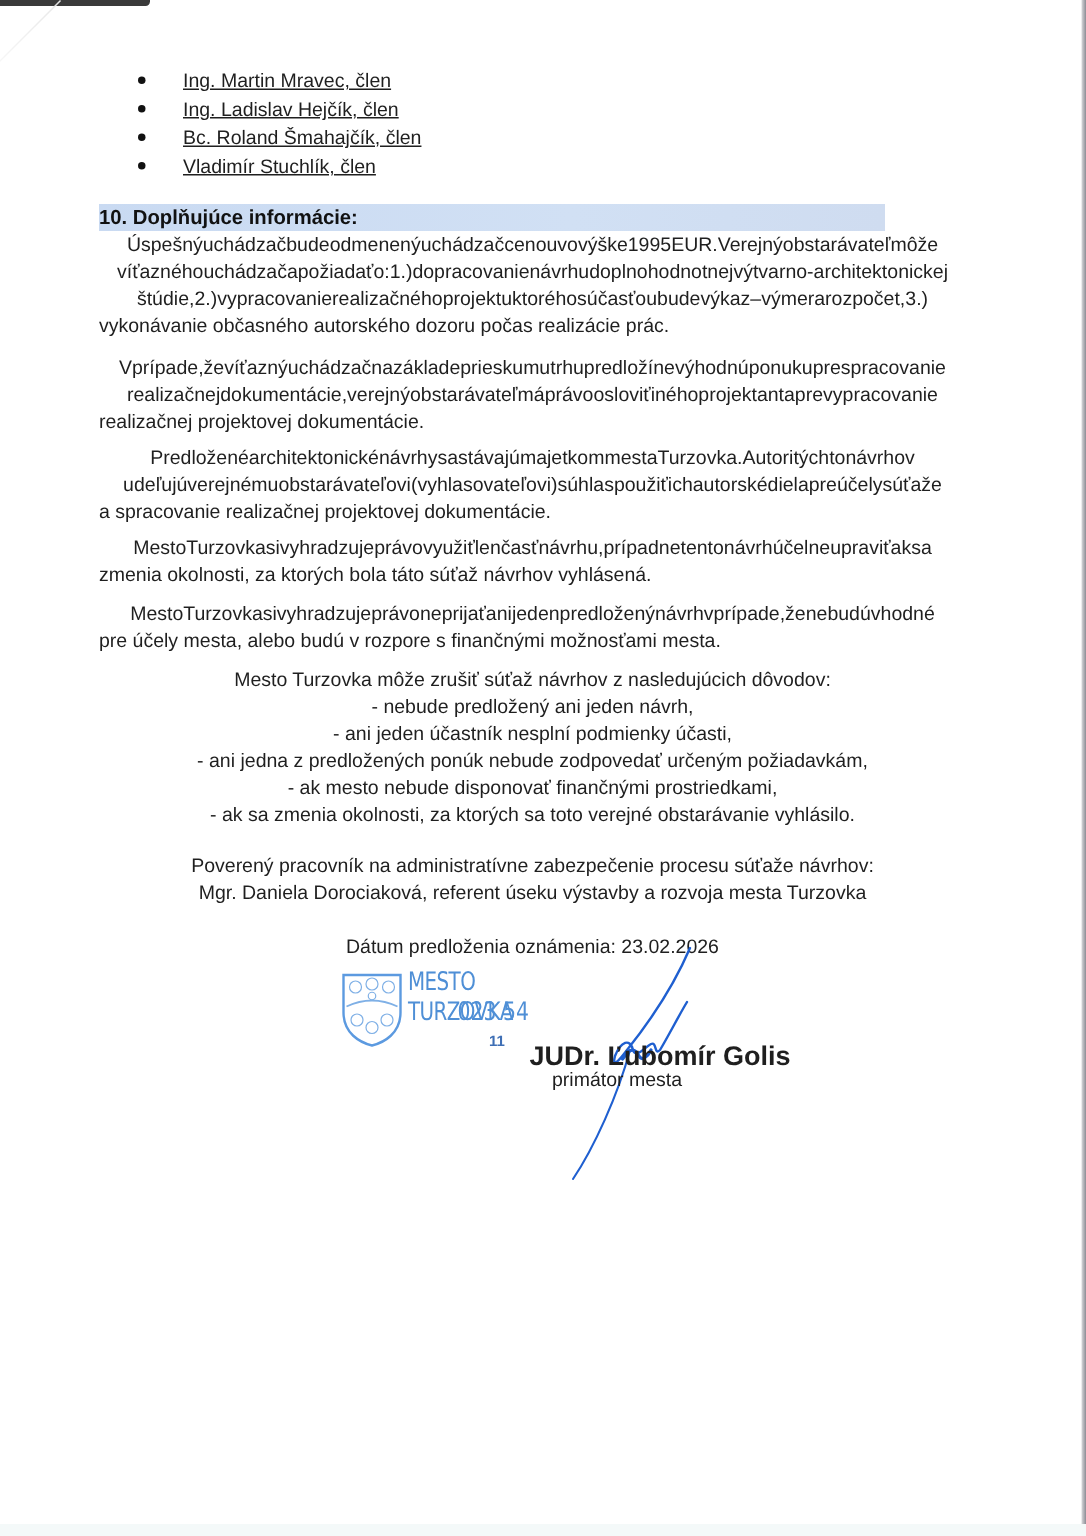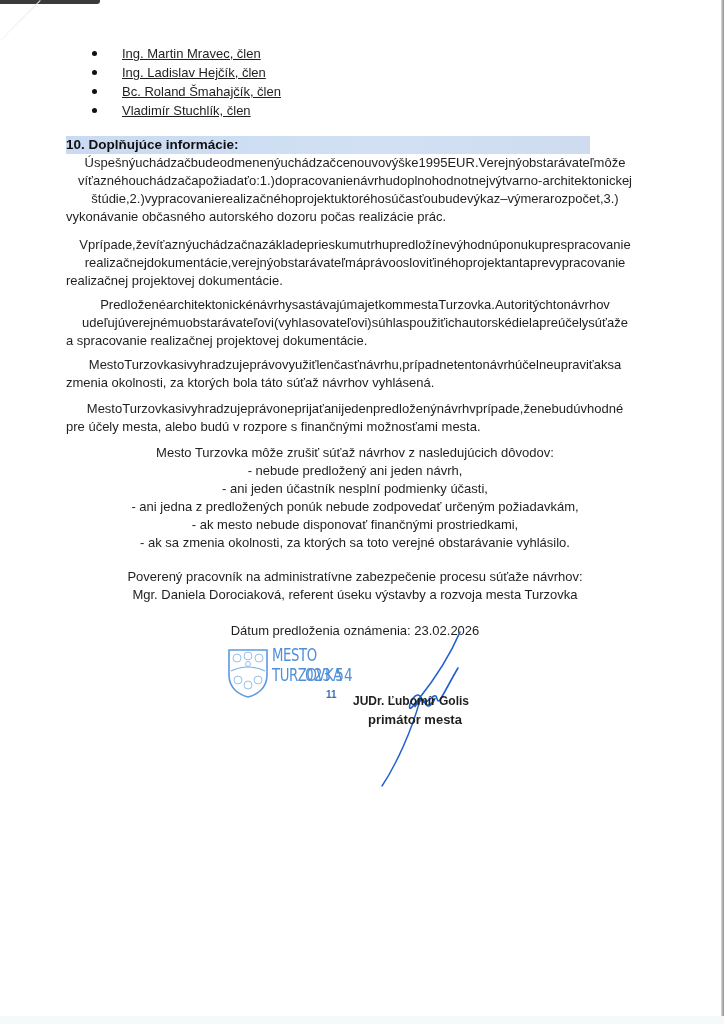--- a/index.html
+++ b/index.html
@@ -68,24 +68,24 @@
     font-family: "DejaVu Sans", sans-serif; transform: scaleX(0.8); transform-origin: left top;
     color: #4f8fd6;
   }
   .stamp .stamp-num {
     position: absolute; left: 100px; top: 44px; font-size: 10px; font-weight: bold; color: #3f6fb5;
   }
   .signature {
     position: absolute; left: 360px; top: 630px; width: 110px; height: 160px;
   }
   .signer-name {
-    position: absolute; left: 353px; top: 694px; font-weight: bold; font-size: 12px; color: #1f1f1f;
+    position: absolute; left: 353px; top: 694px; font-weight: bold; font-size: 18px; color: #1f1f1f;
   }
   .signer-role {
-    position: absolute; left: 368px; top: 712px; font-size: 13px; color: #1f1f1f; font-weight: bold;
+    position: absolute; left: 368px; top: 712px; font-size: 13px; color: #1f1f1f;
   }
 </style>
 </head>
 <body>
 
 <div class="corner-fold">
   <div class="bar"></div>
   <div class="crease"></div>
 </div>
 <div class="right-edge"></div>

